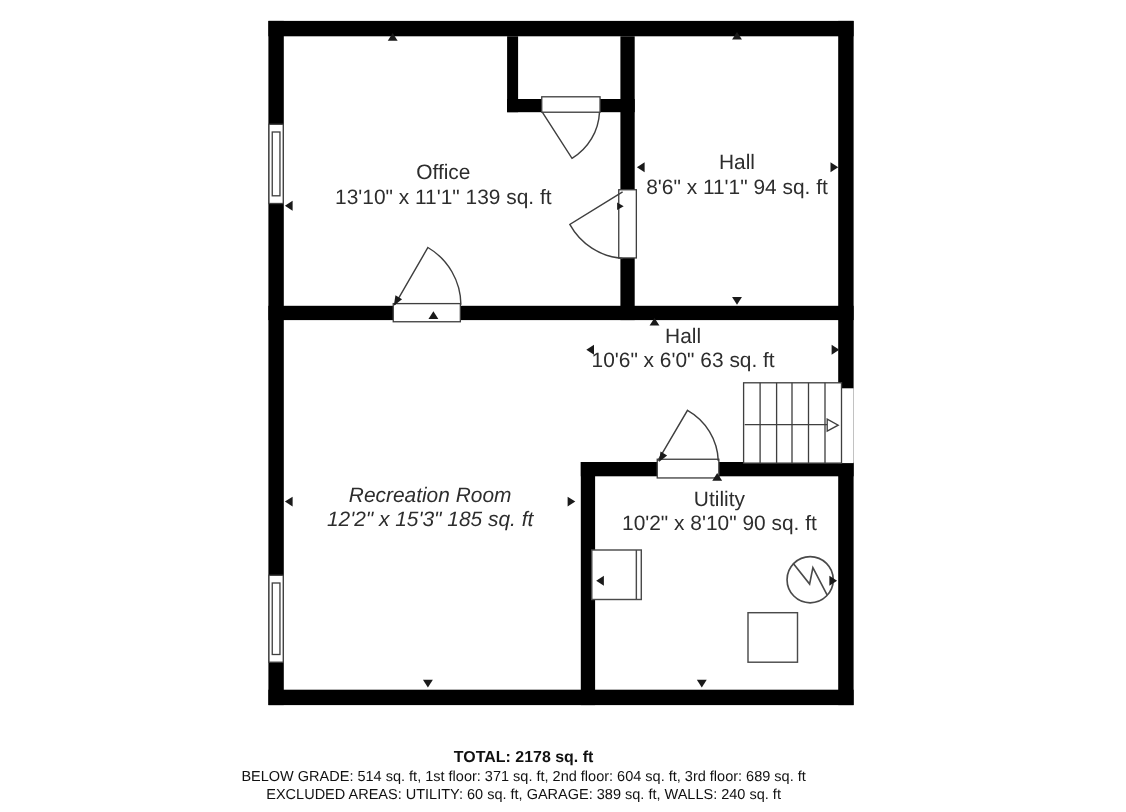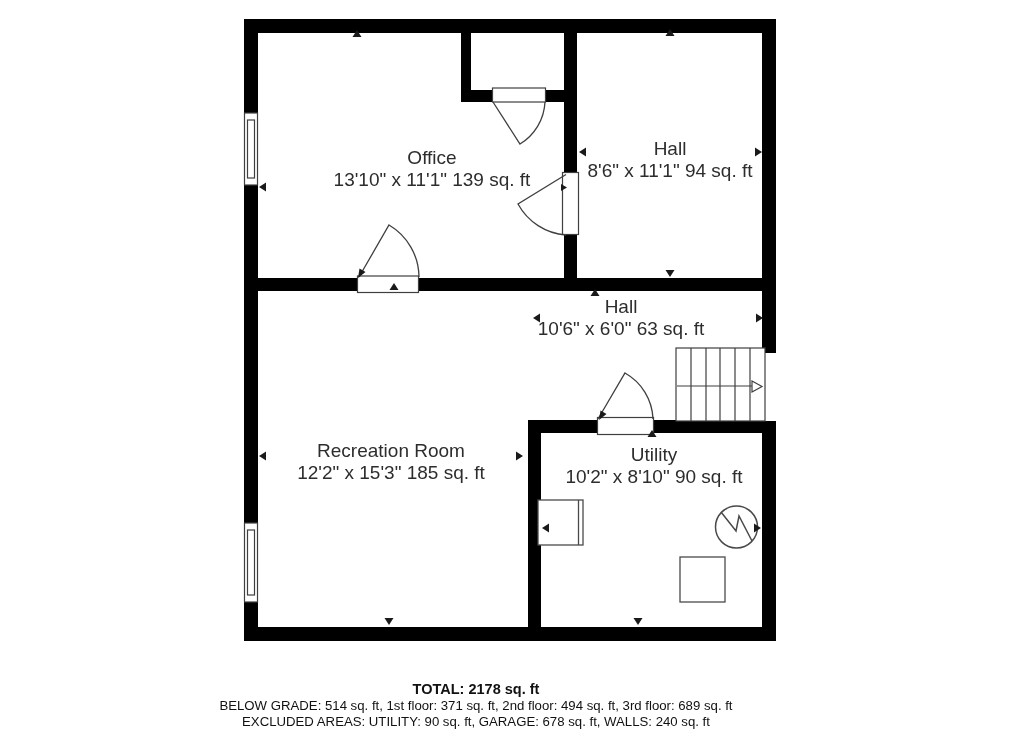--- a/index.html
+++ b/index.html
@@ -110,40 +110,40 @@
       <polygon points="542,528 549,523.5 549,532.5"></polygon>
       <polygon points="579,152 586,147.5 586,156.5"></polygon>
 
       <polygon points="762,152 755,147.5 755,156.5"></polygon>
       <polygon points="763,318 756,313.5 756,322.5"></polygon>
       <polygon points="523,456 516,451.5 516,460.5"></polygon>
       <polygon points="761,528 754,523.5 754,532.5"></polygon>
     </g>
   </svg>
 
-  <div class="plan-label" style="left:403px;top:147px;margin-left:29px;">
+  <div class="plan-label" style="left:403px;top:147px;">
     <span class="room-name">Office</span>
     <span class="room-dims">13'10" x 11'1" 139 sq. ft</span>
   </div>
   <div class="plan-label" style="left:670px;top:138px;">
     <span class="room-name">Hall</span>
     <span class="room-dims">8'6" x 11'1" 94 sq. ft</span>
   </div>
   <div class="plan-label" style="left:621px;top:296px;text-align:center;">
     <span class="room-name">Hall</span>
     <span class="room-dims">10'6" x 6'0" 63 sq. ft</span>
   </div>
-  <div class="plan-label" style="left:391px;top:440px;">
+  <div class="plan-label" style="left:391px;top:440px;font-style:italic;">
     <span class="room-name">Recreation Room</span>
     <span class="room-dims">12'2" x 15'3" 185 sq. ft</span>
   </div>
   <div class="plan-label" style="left:654px;top:444px;">
     <span class="room-name">Utility</span>
     <span class="room-dims">10'2" x 8'10" 90 sq. ft</span>
   </div>
 
   <div class="footer">
     <div class="footer-total">TOTAL: 2178 sq. ft</div>
-    <div class="footer-line">BELOW GRADE: 514 sq. ft, 1st floor: 371 sq. ft, 2nd floor: 494 sq. ft, 3rd floor: 689 sq. ft</div>
-    <div class="footer-line">EXCLUDED AREAS: UTILITY: 90 sq. ft, GARAGE: 678 sq. ft, WALLS: 240 sq. ft</div>
+    <div class="footer-line">BELOW GRADE: 514 sq. ft, 1st floor: 371 sq. ft, 2nd floor: 604 sq. ft, 3rd floor: 689 sq. ft</div>
+    <div class="footer-line">EXCLUDED AREAS: UTILITY: 60 sq. ft, GARAGE: 389 sq. ft, WALLS: 240 sq. ft</div>
   </div>
 
 </div>
 
 </body></html>

